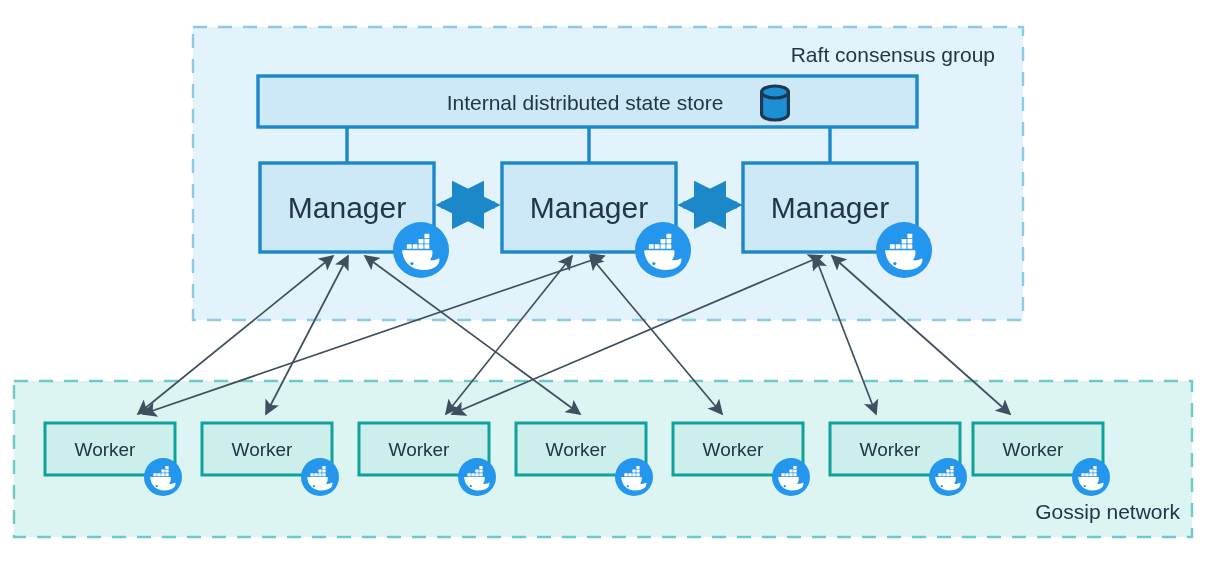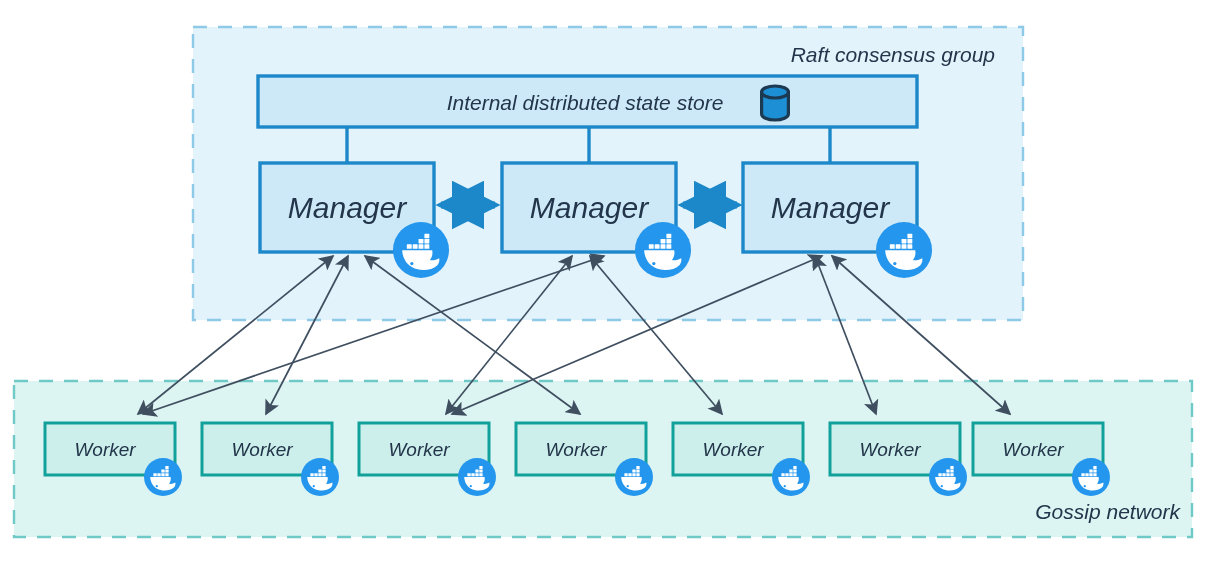--- a/index.html
+++ b/index.html
@@ -9,21 +9,20 @@
   }
   body {
     font-family: "Liberation Sans", sans-serif;
   }
   #stage {
     position: relative;
     width: 1207px;
     height: 566px;
     background: #ffffff;
     overflow: hidden;
-    font-style: italic;
   }
   svg#diagram {
     position: absolute;
     left: 0;
     top: 0;
     width: 1207px;
     height: 566px;
   }
   .grp-label {
     font-family: "Liberation Sans", sans-serif;

